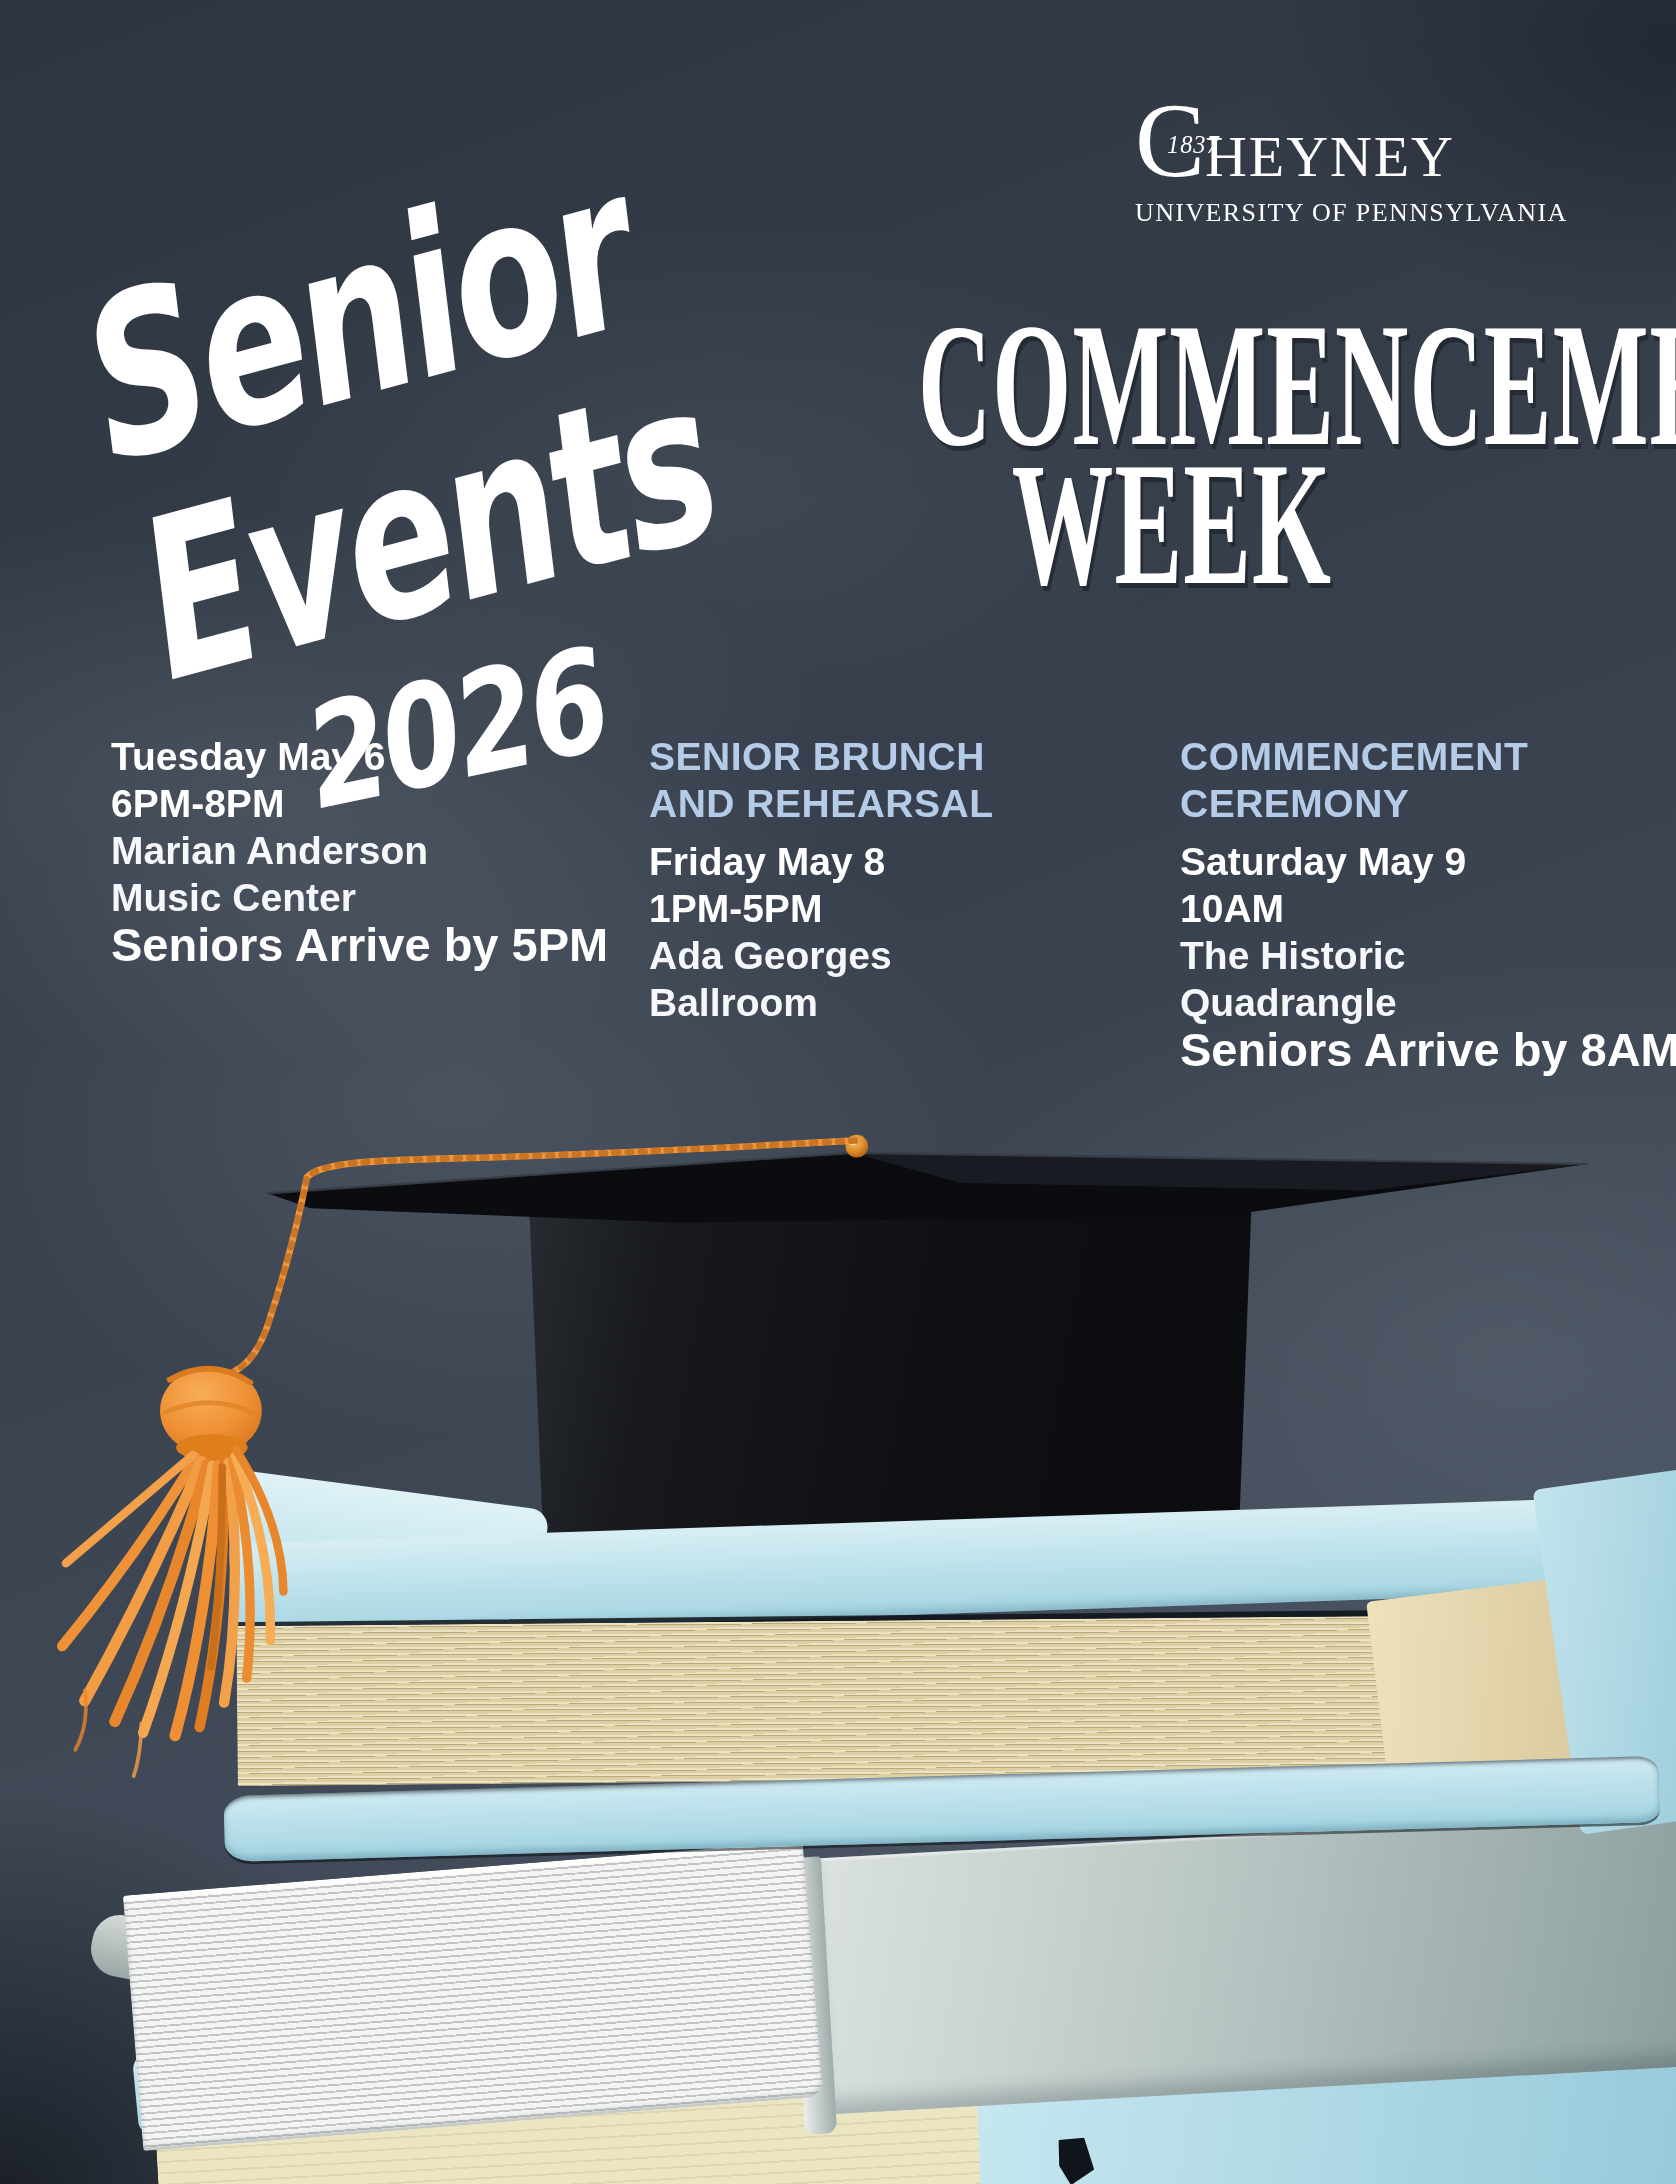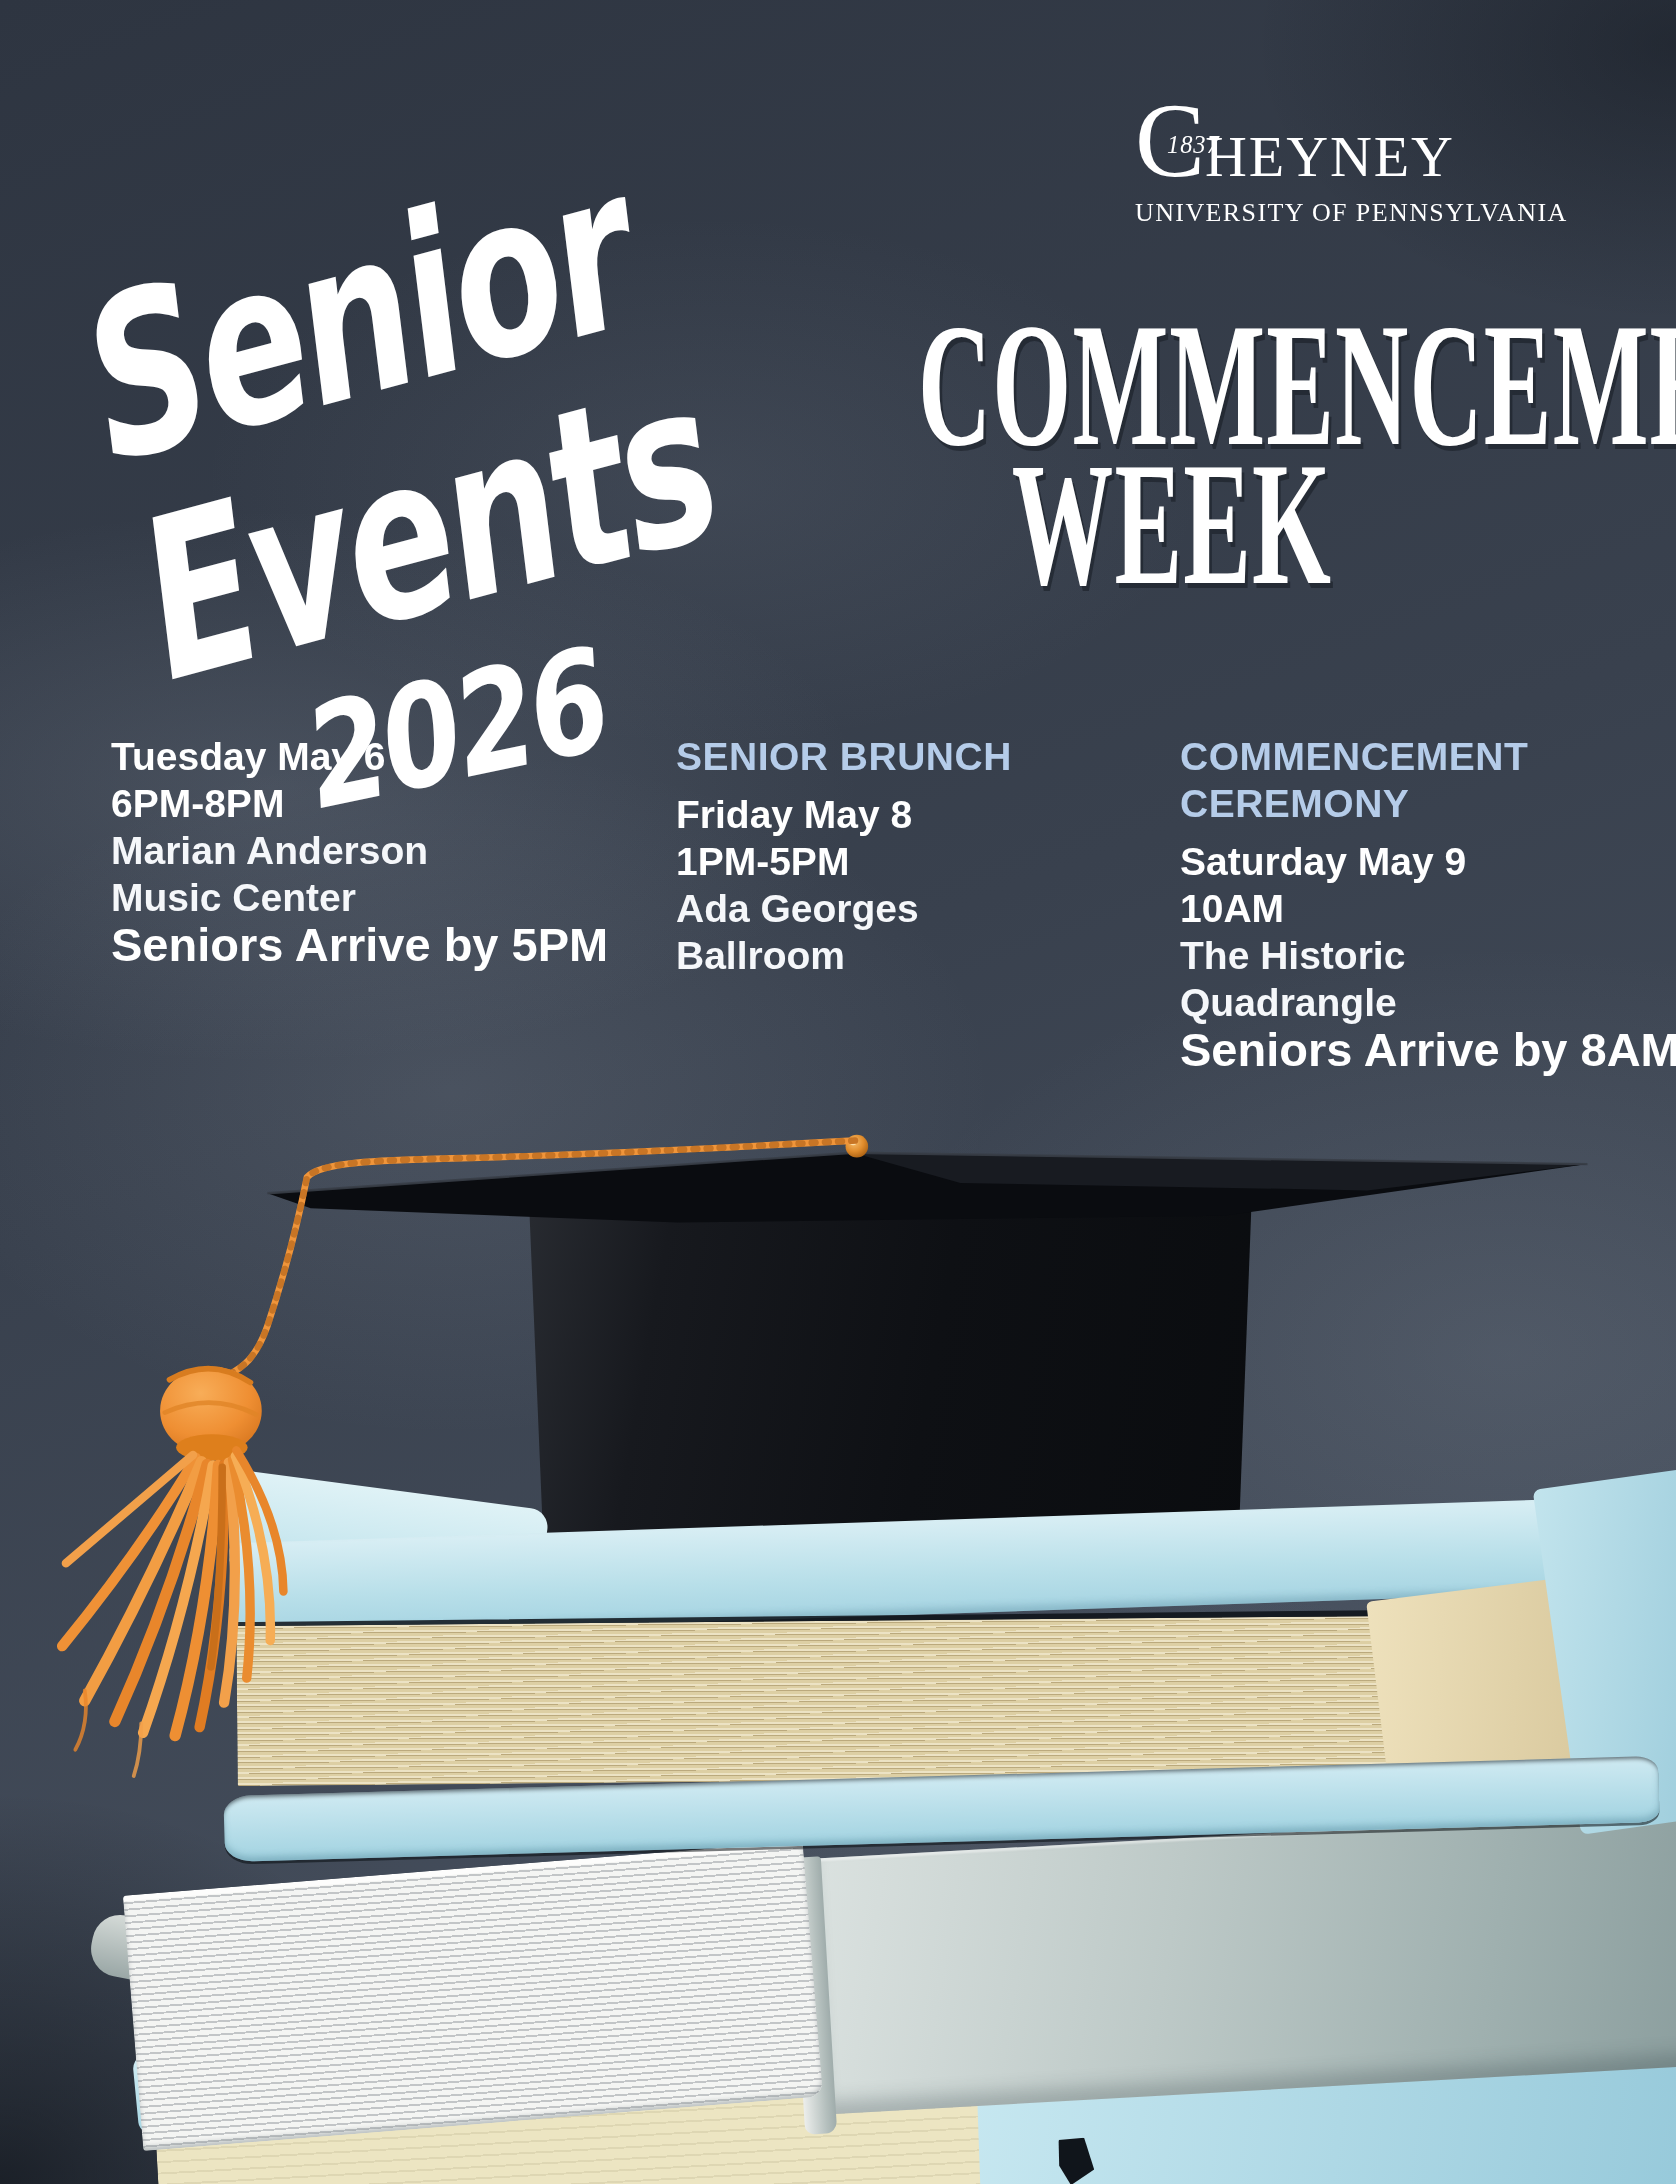--- a/index.html
+++ b/index.html
@@ -114,21 +114,21 @@
     font-size:26px; letter-spacing:1.4px; white-space:nowrap; }
 
   .headline { left:734px; top:316px; width:876px; z-index:10; text-align:center; }
   .headline-line { font-family:"Liberation Serif", serif; font-weight:bold;
     font-size:175px; line-height:139px; letter-spacing:1.9px; color:#fff;
     transform:scaleX(.58); transform-origin:center;
     text-shadow:4.7px 4.7px 0 rgba(15,20,26,.45); white-space:nowrap; }
 
   .event-col { position:absolute; top:733px; width:565px; z-index:10; }
   .event-col.c1 { left:111px; }
-  .event-col.c2 { left:676px; }
+  .event-col.c2 { left:649px; }
   .event-col.c3 { left:1180px; }
   .event-title { font-size:39px; font-weight:bold; color:#b5cce9;
     line-height:47px; letter-spacing:0.5px; margin-bottom:11.3px; }
   .event-line { font-size:39px; line-height:47px; font-weight:bold; color:#fff; }
   .event-line.venue { font-weight:bold; color:#f5f7fa; }
   .event-note { font-size:47px; line-height:47px; font-weight:bold; color:#fff; }
 </style>
 </head>
 <body>
 
@@ -224,20 +224,21 @@
     <div class="event-line">Tuesday May 6</div>
     <div class="event-line">6PM-8PM</div>
     <div class="event-line venue">Marian Anderson</div>
     <div class="event-line venue">Music Center</div>
     <div class="event-note">Seniors Arrive by 5PM</div>
   </div>
 
   <div class="event-col c2">
     <div class="event-title">
       <div>SENIOR BRUNCH</div>
+      <div>AND REHEARSAL</div>
     </div>
     <div class="event-line">Friday May 8</div>
     <div class="event-line">1PM-5PM</div>
     <div class="event-line venue">Ada Georges</div>
     <div class="event-line venue">Ballroom</div>
     <div class="event-note"></div>
   </div>
 
   <div class="event-col c3">
     <div class="event-title">

